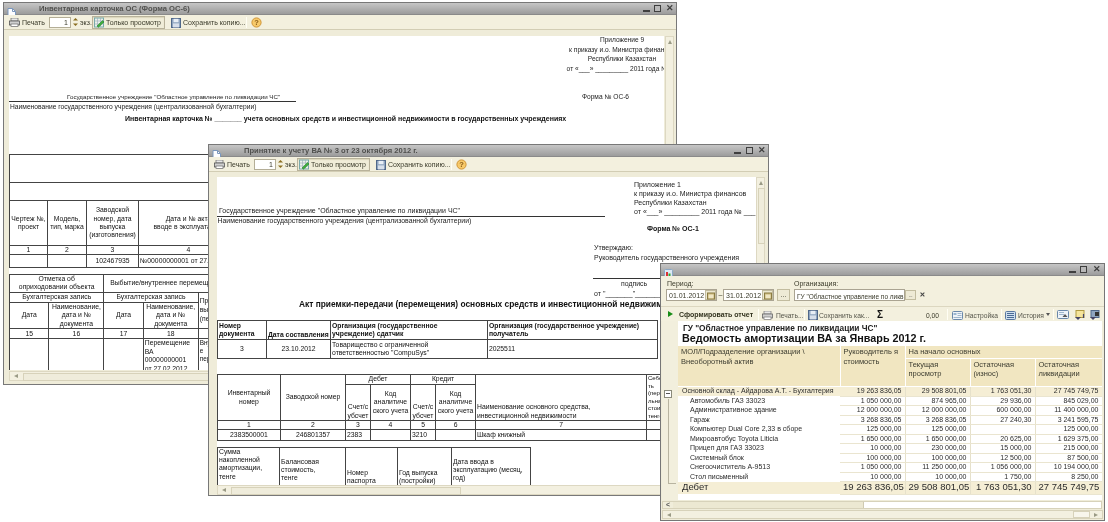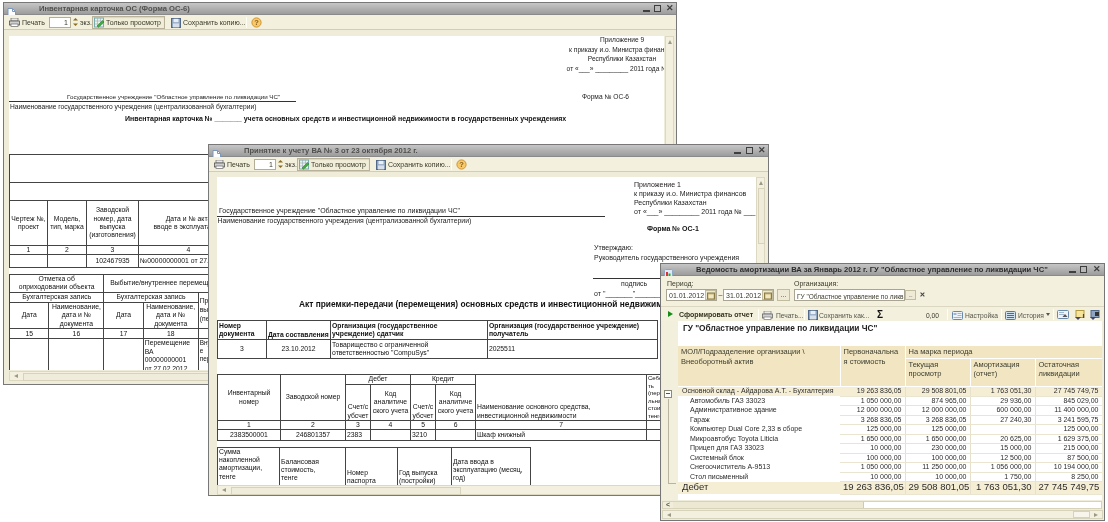--- a/index.html
+++ b/index.html
@@ -342,21 +342,20 @@
  </div>
 </div>
 
 <div class="win" id="w3" style="left:660px;top:263px;width:445px;height:258px;border-color:#767676;">
  <div class="tb">
   <span class="ico"><svg width="9" height="10">
           <rect x="0.5" y="0.5" width="8" height="9" rx="1" fill="#dceaf5" stroke="#8aa8c5"></rect>
           <rect x="2" y="3" width="2" height="5.5" fill="#d33"></rect>
           <rect x="4.5" y="4.5" width="2" height="4" fill="#3a3"></rect>
         </svg></span>
-  <span class="ttl" style="color:#2d2d2d;">Ведомость амортизации ВА за Январь 2012 г. ГУ "Областное управление по ликвидации ЧС"</span>
   <span class="wbtn mini" style="left:408px;"></span>
   <span class="wbtn maxi" style="left:419px;"></span>
   <span class="wbtn clo" style="left:432px;">✕</span>
  </div>
 
  <div style="position:absolute;left:0;top:12px;width:443px;height:30px;background:#f3f0de;">
   <span class="tbi" style="left:6px;top:4px;">Период:</span>
   <span class="tbi" style="left:5px;top:13px;width:51px;height:12px;background:#fff;border:1px solid #aaa492;padding:2px 0 0 2px;">01.01.2012</span>
   <span class="tbi" style="left:44px;top:14px;width:11px;height:10px;background:#ece8d2;border:1px solid #c2bc9f;">
         <svg width="8" height="8" style="position:absolute;left:0.5px;top:0.5px;">
@@ -427,37 +426,38 @@
           <rect x="1" y="0.5" width="8" height="7" fill="#8fa5c0" stroke="#50688a"></rect>
           <rect x="5" y="2" width="4" height="4" fill="#333"></rect>
           <path d="M3 10 l3-3 h-6 z" fill="#446"></path>
         </svg></span>
  </div>
 
  <div style="position:absolute;left:0;top:57px;width:443px;height:199px;background:#efecd9;">
   <div style="position:absolute;left:1px;top:0;width:440px;height:179px;background:#fff;overflow:hidden;">
     <div style="position:absolute;left:0;top:0;width:16px;height:179px;background:#f2efdd;"></div>
     <div class="b75" style="left:21px;top:1.5px;font-size:8.3px;color:#222;">ГУ "Областное управление по ликвидации ЧС"</div>
+    <div class="b75" style="left:20px;top:11px;font-size:10.8px;color:#111;">Ведомость амортизации ВА за Январь 2012 г.</div>
     <table class="rep" style="left:16px;top:25px;width:424px;">
      <colgroup>
             <col style="width:162px">
             <col style="width:65px">
             <col style="width:65px">
             <col style="width:65px">
             <col style="width:67px">
           </colgroup>
      <tbody>
             <tr style="height:12px;">
               <td class="h" rowspan="2">МОЛ/Подразделение организации \ Внеоборотный актив</td>
-              <td class="h" rowspan="2">Первоначальна я стоимость</td>
-              <td class="h" colspan="3">На марка периода</td>
+              <td class="h" rowspan="2">Руководитель я стоимость</td>
+              <td class="h" colspan="3">На начало основных</td>
             </tr>
      <tr style="height:28.5px;">
               <td class="h">Текущая просмотр</td>
-              <td class="h">Амортизация (отчет)</td>
+              <td class="h">Остаточная (износ)</td>
               <td class="h">Остаточная ликвидации</td>
             </tr>
      <tr style="height:9.5px;">
               <td class="g" style="padding-left:4px;">Основной склад - Айдарова А.Т. - Бухгалтерия</td>
               <td class="n g">19 263 836,05</td>
               <td class="n g">29 508 801,05</td>
               <td class="n g">1 763 051,30</td>
               <td class="n g">27 745 749,75</td>
             </tr>
      <tr style="height:9.5px;">

